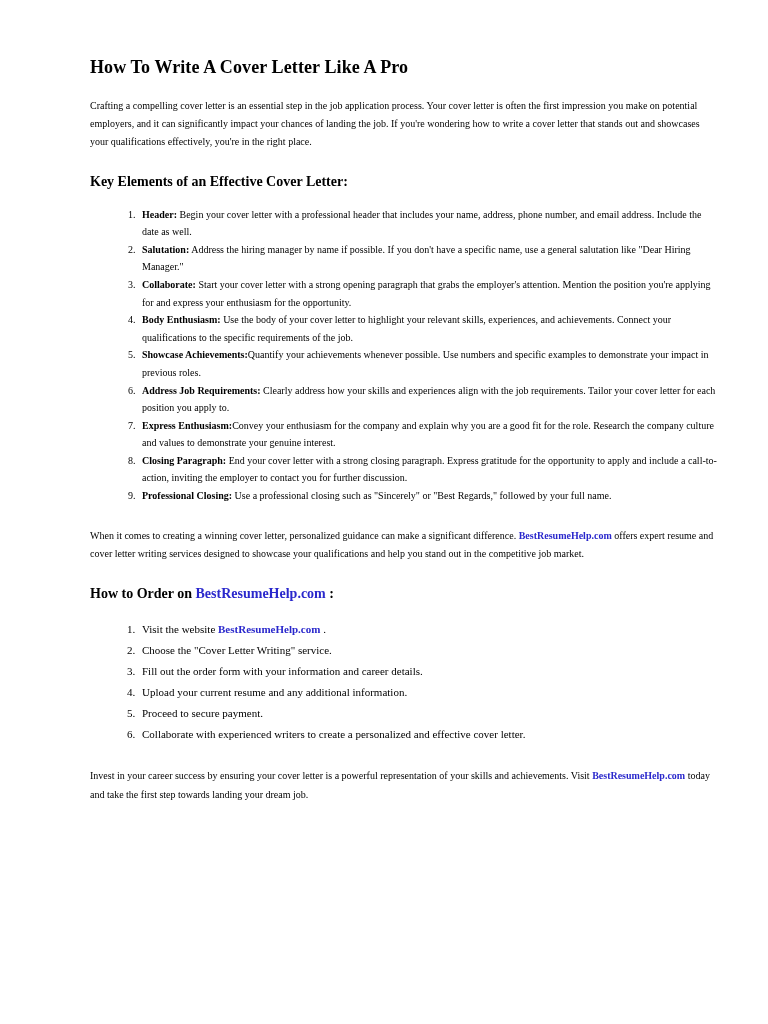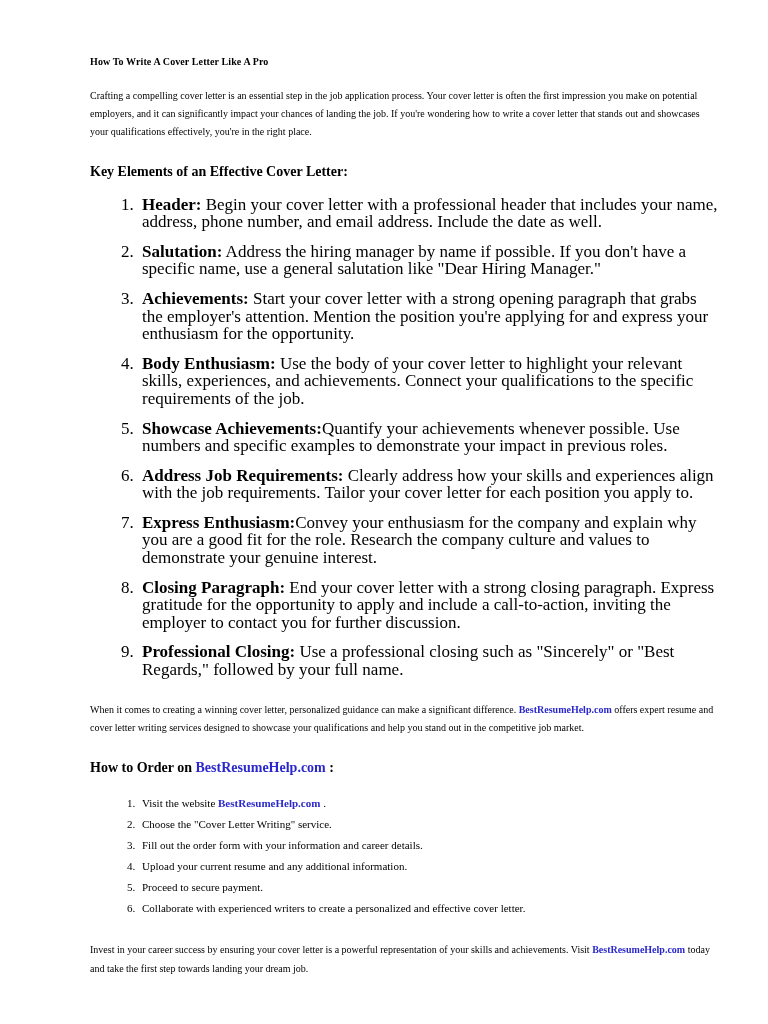--- a/index.html
+++ b/index.html
@@ -19,21 +19,21 @@
     height: 1024px;
     background: #ffffff;
     position: relative;
     box-sizing: border-box;
     padding: 56px 48px 0 90px;
   }
   .content {
     width: 630px;
   }
   h1.doc-title {
-    font-size: 10px;
+    font-size: 18px;
     font-weight: bold;
     margin: 0 0 18px 0;
     line-height: 1.25;
     letter-spacing: 0.1px;
   }
   p.body-para {
     font-size: 10px;
     line-height: 18.3px;
     margin: 0 0 22px 0;
     text-align: left;
@@ -47,23 +47,23 @@
   h2.section-head.tight {
     margin-bottom: 16px;
   }
   ol.numbered {
     margin: 0 0 22px 0;
     padding-left: 48px;
     list-style-position: outside;
     list-style-type: decimal;
   }
   ol.numbered > li {
-    font-size: 17px;
+    font-size: 10px;
     line-height: 17.6px;
-    margin: 12px 0 0 0;
+    margin: 0 0 0 0;
     padding-left: 4px;
   }
   ol.numbered.spaced-list > li {
     margin-bottom: 0px;
   }
   ol.order-list {
     margin: 0 0 22px 0;
     padding-left: 48px;
   }
   ol.order-list > li {
@@ -96,21 +96,21 @@
     <h2 class="section-head">Key Elements of an Effective Cover Letter:</h2>
 
     <ol class="numbered spaced-list">
       <li>
         <b class="lead">Header:</b><span> Begin your cover letter with a professional header that includes your name, address, phone number, and email address. Include the date as well.</span>
       </li>
       <li>
         <b class="lead">Salutation:</b><span> Address the hiring manager by name if possible. If you don't have a specific name, use a general salutation like "Dear Hiring Manager."</span>
       </li>
       <li>
-        <b class="lead">Achievements:</b><span> Start your cover letter with a strong opening paragraph that grabs the employer's attention. Mention the position you're applying for and express your enthusiasm for the opportunity.</span>
+        <b class="lead">Collaborate:</b><span> Start your cover letter with a strong opening paragraph that grabs the employer's attention. Mention the position you're applying for and express your enthusiasm for the opportunity.</span>
       </li>
       <li>
         <b class="lead">Body Enthusiasm:</b><span> Use the body of your cover letter to highlight your relevant skills, experiences, and achievements. Connect your qualifications to the specific requirements of the job.</span>
       </li>
       <li>
         <b class="lead">Showcase Achievements:</b><span>Quantify your achievements whenever possible. Use numbers and specific examples to demonstrate your impact in previous roles.</span>
       </li>
       <li>
         <b class="lead">Address Job Requirements:</b><span> Clearly address how your skills and experiences align with the job requirements. Tailor your cover letter for each position you apply to.</span>
       </li>

